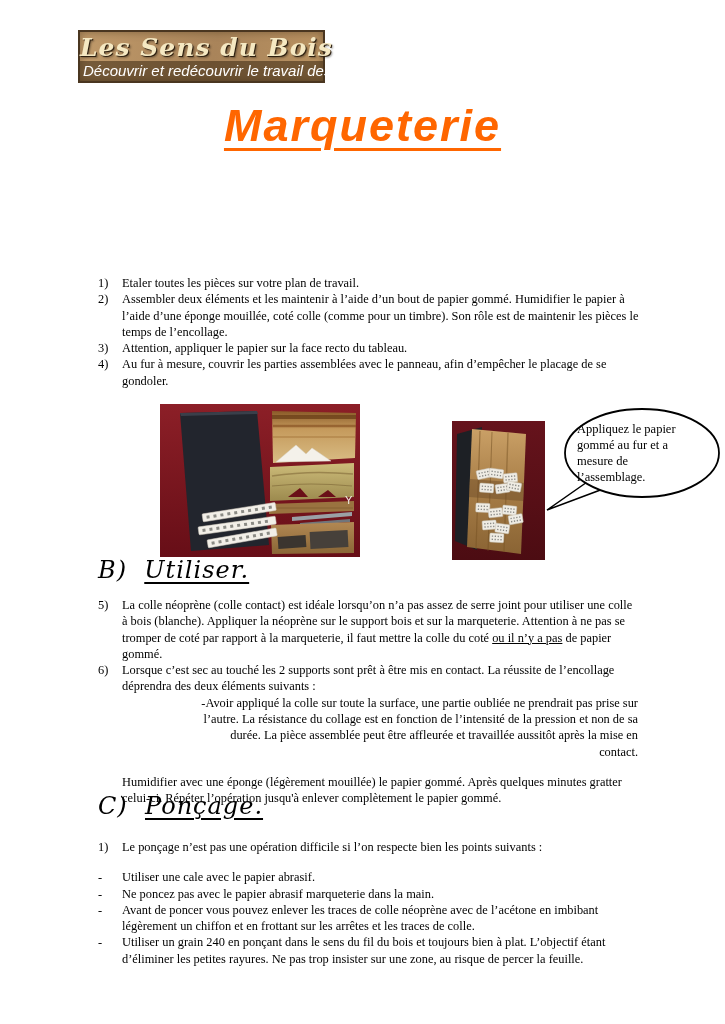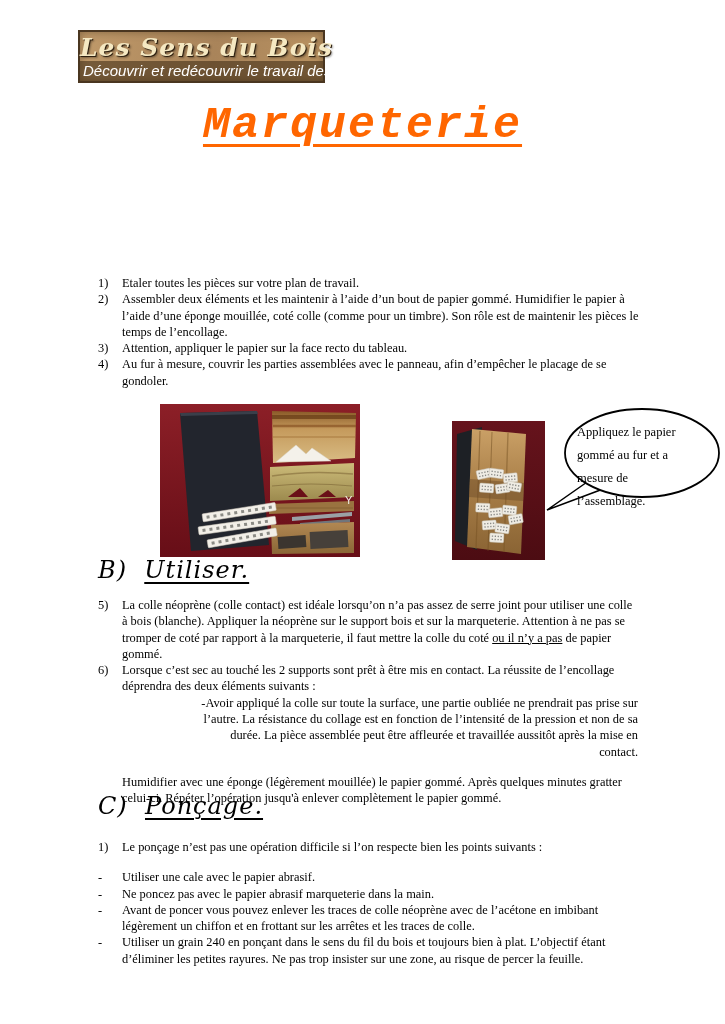--- a/index.html
+++ b/index.html
@@ -24,21 +24,21 @@
   }
   .logo-tagline{
     position:absolute;left:0;bottom:0;width:100%;box-sizing:border-box;
     background:rgba(58,40,18,.55);color:#ffffff;
     font-family:"Liberation Sans",sans-serif;font-style:italic;
     font-size:15px;padding:1px 2px 2px 3px;white-space:nowrap;
   }
   
   .doc-title{
     position:absolute;left:0;top:100px;width:100%;text-align:center;
-    font-family:Liberation Mono, monospace;font-style:italic;font-weight:bold;
+    font-family:Liberation Sans, sans-serif;font-style:italic;font-weight:bold;
     font-size:45px;color:#ff6600;letter-spacing:2px;
     text-decoration:underline;text-underline-offset:7px;
     text-decoration-thickness:3px;
   }
   
   .sec-head{
     position:absolute;left:98px;
     font-family:"DejaVu Serif",serif;font-style:italic;
     font-size:24px;letter-spacing:1px;white-space:nowrap;
   }
@@ -52,21 +52,21 @@
   .note-par{margin-left:24px;margin-top:14px;}
   .gap{height:14px;}
   .ul{text-decoration:underline;}
   
   .photo{position:absolute;display:block;}
   
   .bubble{position:absolute;left:545px;top:406px;width:178px;height:110px;}
   .bubble svg{position:absolute;left:0;top:0;}
   .bubble-text{
     position:absolute;left:32px;top:15px;width:122px;
-    font-size:12.5px;line-height:23px;white-space:pre-line;
+    font-size:12.5px;line-height:16px;white-space:pre-line;
   }
 </style>
 </head>
 <body>
 
 <div class="page">
 
   <div class="logo">
     <div class="logo-title">Les Sens du Bois</div>
     <div class="logo-tagline">Découvrir et redécouvrir le travail des bois nobles...</div>

